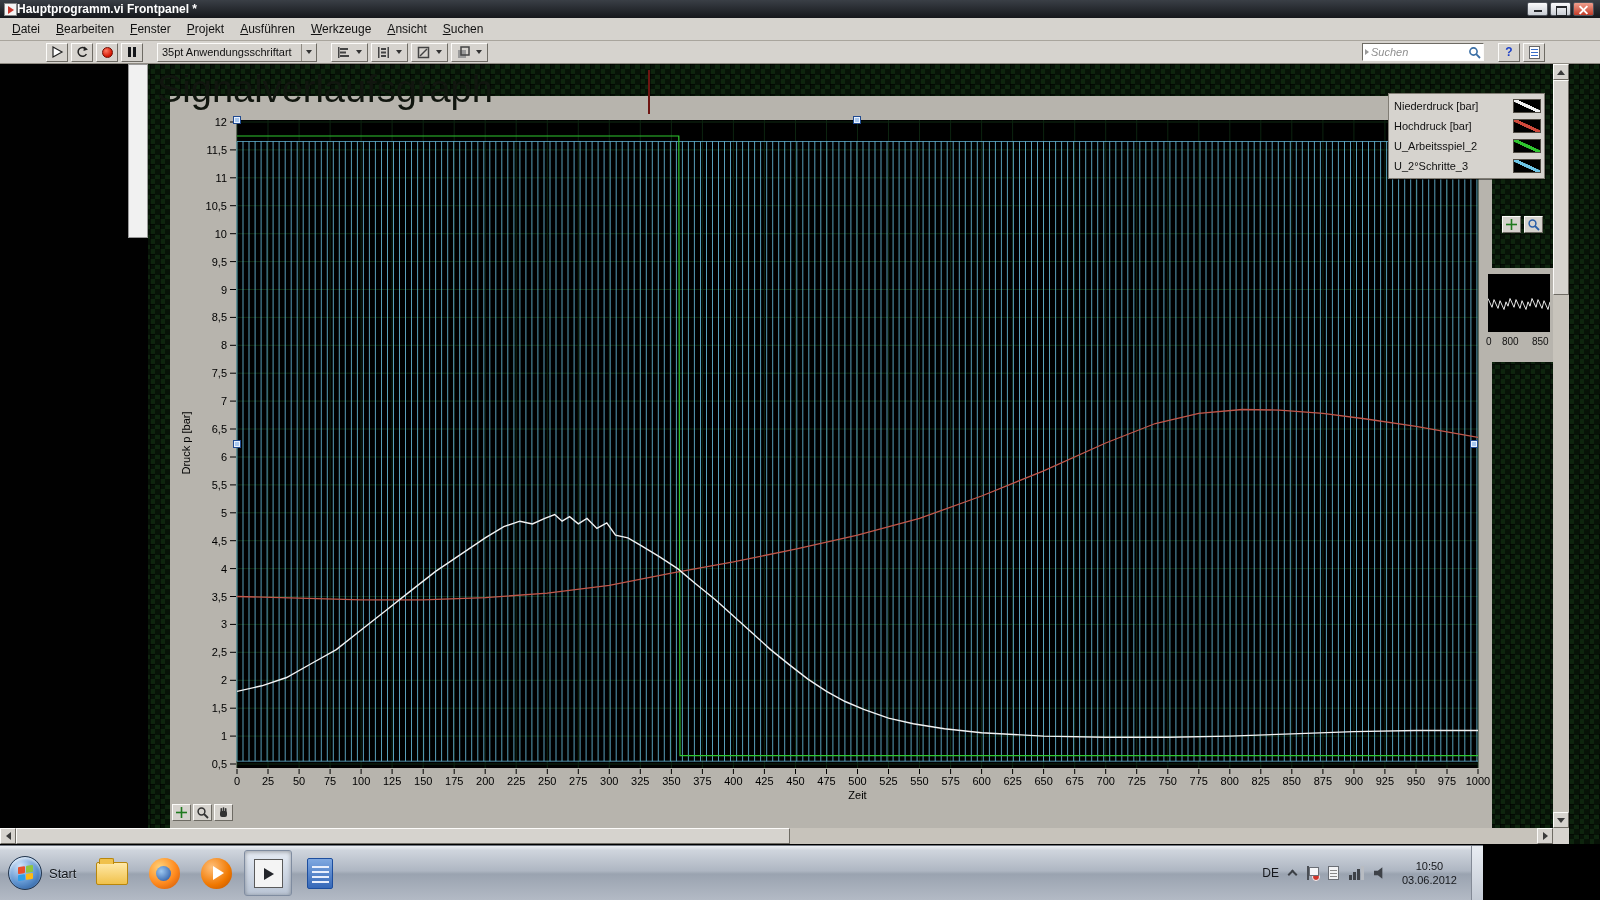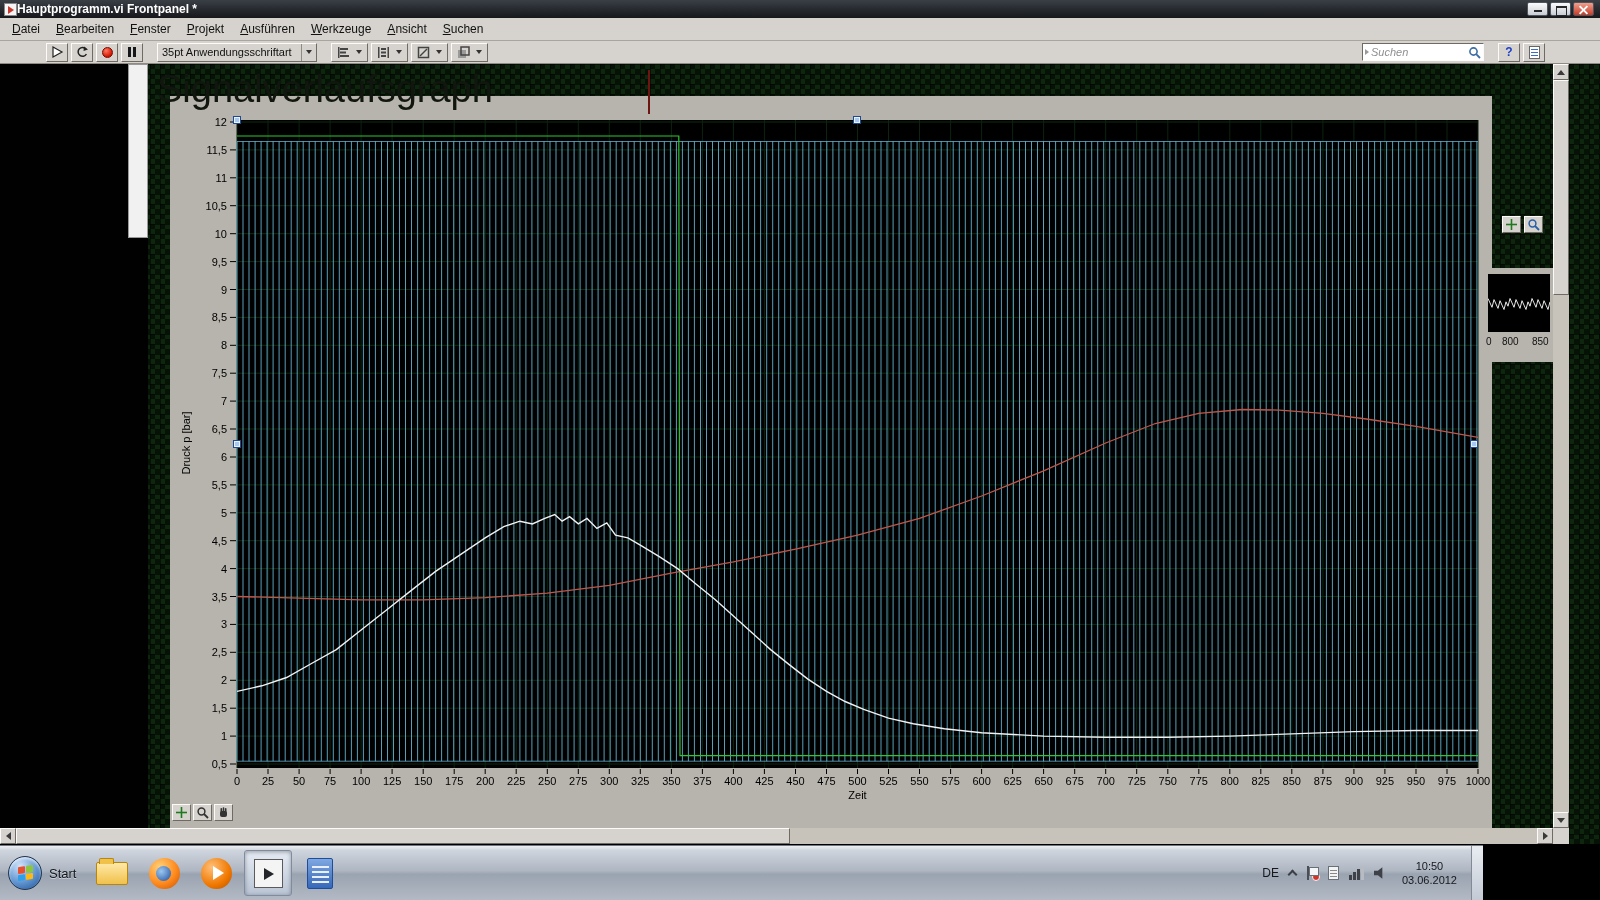--- a/index.html
+++ b/index.html
@@ -667,20 +667,38 @@
         <text x="1308.0" y="689" text-anchor="middle" font-size="11" fill="#000">1000</text>
         <text transform="translate(20,347.0) rotate(-90)" text-anchor="middle" font-size="11" fill="#000">Druck p [bar]</text>
         <text x="687.5" y="703" text-anchor="middle" font-size="11" fill="#000">Zeit</text>
       </svg>
 
     <div class="handle" style="left:233px;top:52px"></div>
     <div class="handle" style="left:853px;top:52px"></div>
     <div class="handle" style="left:233px;top:376px"></div>
     <div class="handle" style="left:1470px;top:376px"></div>
 
+    <div class="legend">
+        <div class="legend-row">
+          <span class="legend-label">Niederdruck [bar]</span>
+          <span class="legend-swatch" style="background-image: linear-gradient(to right top, transparent 42%, rgb(242, 242, 242) 43%, rgb(242, 242, 242) 57%, transparent 58%);"></span>
+        </div>
+        <div class="legend-row">
+          <span class="legend-label">Hochdruck [bar]</span>
+          <span class="legend-swatch" style="background-image: linear-gradient(to right top, transparent 42%, rgb(208, 74, 60) 43%, rgb(208, 74, 60) 57%, transparent 58%);"></span>
+        </div>
+        <div class="legend-row">
+          <span class="legend-label">U_Arbeitsspiel_2</span>
+          <span class="legend-swatch" style="background-image: linear-gradient(to right top, transparent 42%, rgb(47, 197, 47) 43%, rgb(47, 197, 47) 57%, transparent 58%);"></span>
+        </div>
+        <div class="legend-row">
+          <span class="legend-label">U_2°Schritte_3</span>
+          <span class="legend-swatch" style="background-image: linear-gradient(to right top, transparent 42%, rgb(110, 198, 232) 43%, rgb(110, 198, 232) 57%, transparent 58%);"></span>
+        </div>
+      </div>
 
     <div class="palette">
       <span class="pal-btn">
         <svg width="13" height="13">
             <line x1="6.5" y1="1" x2="6.5" y2="12" stroke="#1f7a1f" stroke-width="1.6"></line>
             <line x1="1" y1="6.5" x2="12" y2="6.5" stroke="#1f7a1f" stroke-width="1.6"></line>
           </svg>
       </span>
       <span class="pal-btn">
         <svg width="13" height="13">

